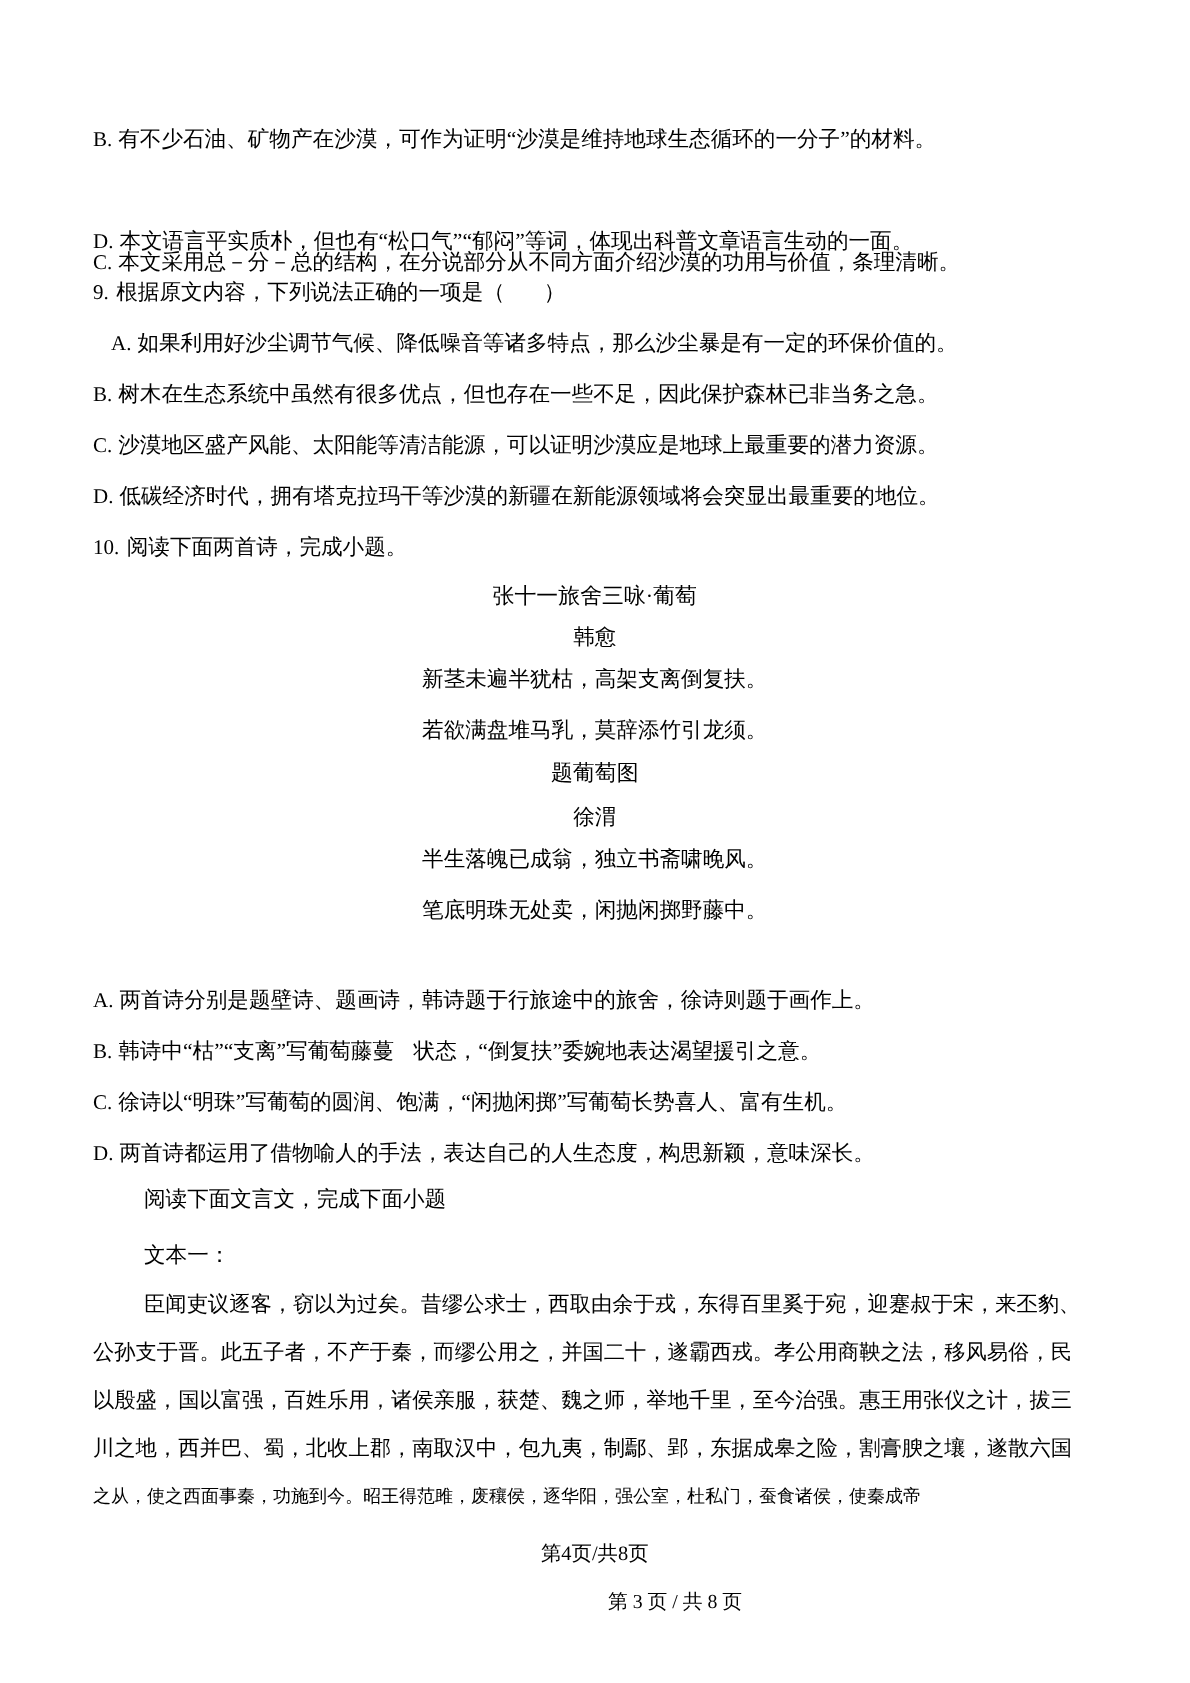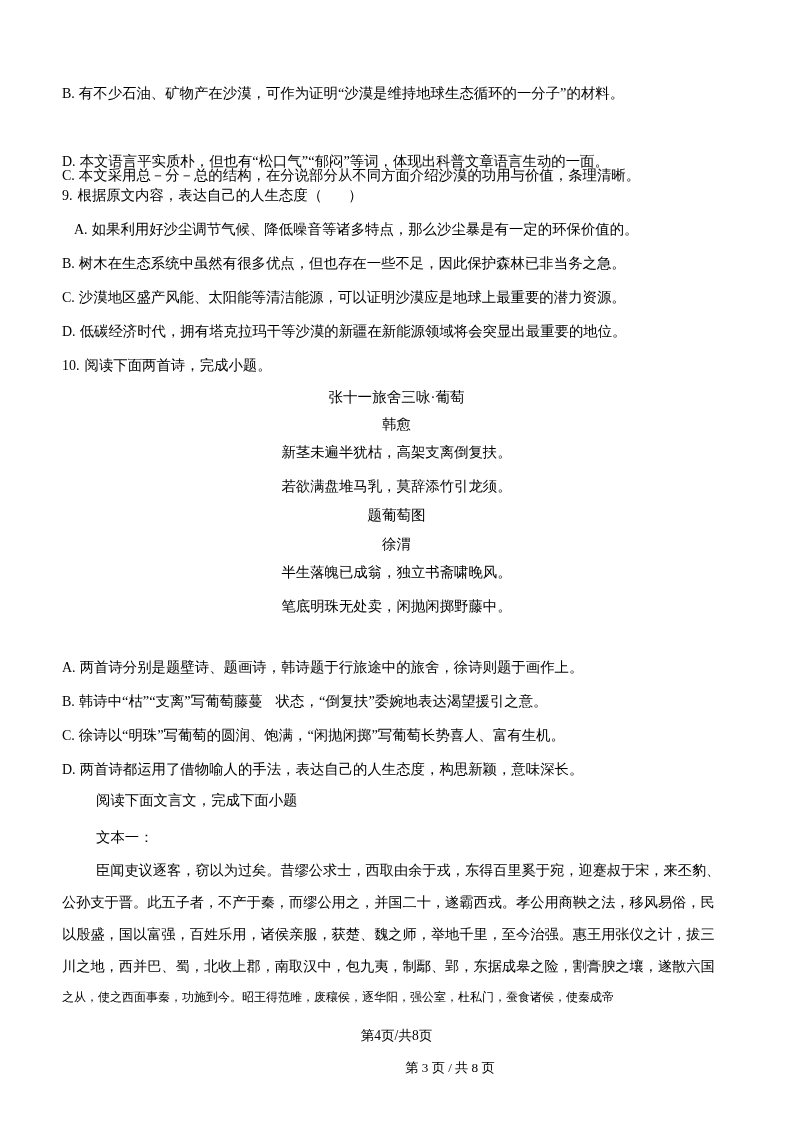--- a/index.html
+++ b/index.html
@@ -90,21 +90,21 @@
 
   <div class="line opt" style="left:62px; top:120px;margin-top:48px;">
     <span class="lbl">C.</span><span class="zh">本文采用总－分－总的结构，在分说部分从不同方面介绍沙漠的功用与价值，条理清晰。</span>
   </div>
 
   <div class="line opt" style="left:62px; top:154px;">
     <span class="lbl">D.</span><span class="zh">本文语言平实质朴，但也有“松口气”“郁闷”等词，体现出科普文章语言生动的一面。</span>
   </div>
 
   <div class="line" style="left:62px; top:188px;">
-    <span class="qnum">9.</span><span class="zh">根据原文内容，表达自己的人生态度（</span><span class="blank"></span><span class="zh">）</span>
+    <span class="qnum">9.</span><span class="zh">根据原文内容，下列说法正确的一项是（</span><span class="blank"></span><span class="zh">）</span>
   </div>
 
   <div class="line opt" style="left:62px; top:222px;margin-left:12px;">
     <span class="lbl">A.</span><span class="zh">如果利用好沙尘调节气候、降低噪音等诸多特点，那么沙尘暴是有一定的环保价值的。</span>
   </div>
   <div class="line opt" style="left:62px; top:256px;">
     <span class="lbl">B.</span><span class="zh">树木在生态系统中虽然有很多优点，但也存在一些不足，因此保护森林已非当务之急。</span>
   </div>
   <div class="line opt" style="left:62px; top:290px;">
     <span class="lbl">C.</span><span class="zh">沙漠地区盛产风能、太阳能等清洁能源，可以证明沙漠应是地球上最重要的潜力资源。</span>

